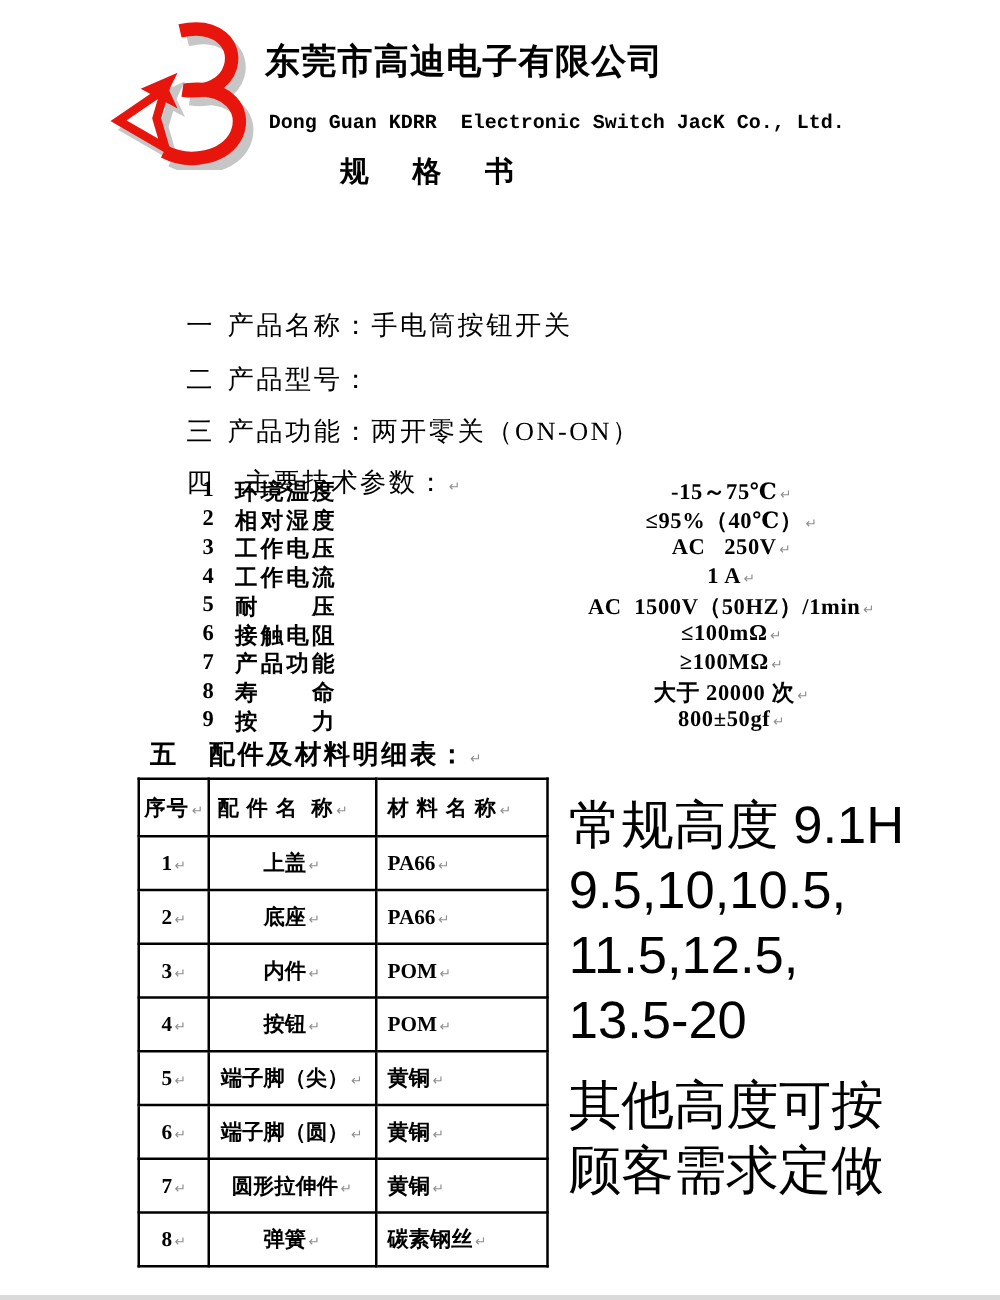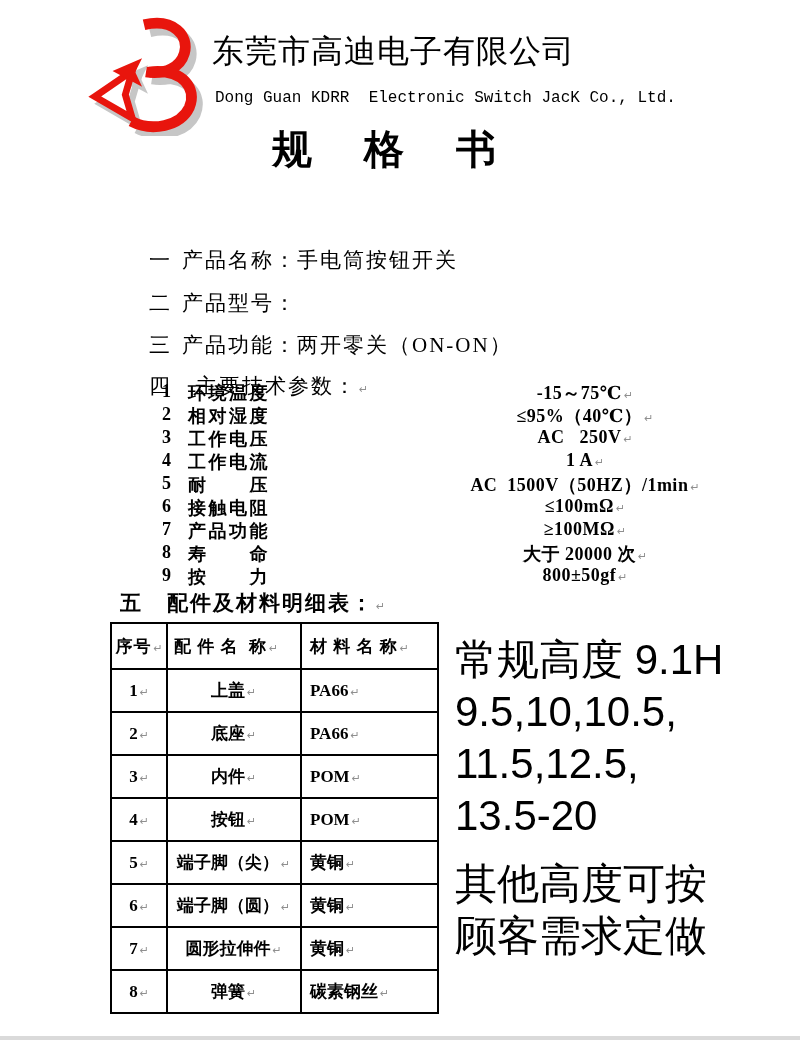--- a/index.html
+++ b/index.html
@@ -1,25 +1,25 @@
 <!DOCTYPE html>
 <html><head>
 <meta charset="utf-8">
 <style>
   html,body{margin:0;padding:0;background:#fff;}
   .page{position:relative;width:800px;height:1040px;background:#ffffff;overflow:hidden;
         font-family:"Liberation Serif","DejaVu Serif",serif;color:#000;}
 
   
   .logo{position:absolute;left:86px;top:10px;width:120px;height:126px;}
-  .company-cn{position:absolute;left:212px;top:30px;font-size:32px;font-weight:normal;
+  .company-cn{position:absolute;left:212px;top:30px;font-size:28px;font-weight:bold;
               letter-spacing:1px;font-family:"DejaVu Sans","Liberation Sans",sans-serif;}
-  .company-en{position:absolute;left:215px;top:89px;font-size:16px;font-weight:normal;
+  .company-en{position:absolute;left:215px;top:89px;font-size:16px;font-weight:bold;
               white-space:pre;font-family:"Liberation Mono","DejaVu Sans Mono",monospace;}
-  .doc-title{position:absolute;left:272px;top:122px;font-size:40px;font-weight:bold;
+  .doc-title{position:absolute;left:272px;top:122px;font-size:23px;font-weight:bold;
              letter-spacing:6px;font-family:"DejaVu Sans","Liberation Sans",sans-serif;}
 
   
   .item{position:absolute;left:120px;font-size:21px;letter-spacing:2px;white-space:pre;}
   .item .inum{margin-right:10px;}
   .item.wide-gap .inum{margin-right:24px;}
 
   
   .param-row{position:absolute;left:0;width:800px;height:23px;font-weight:bold;font-size:18px;}
   .pnum{position:absolute;left:162px;}

